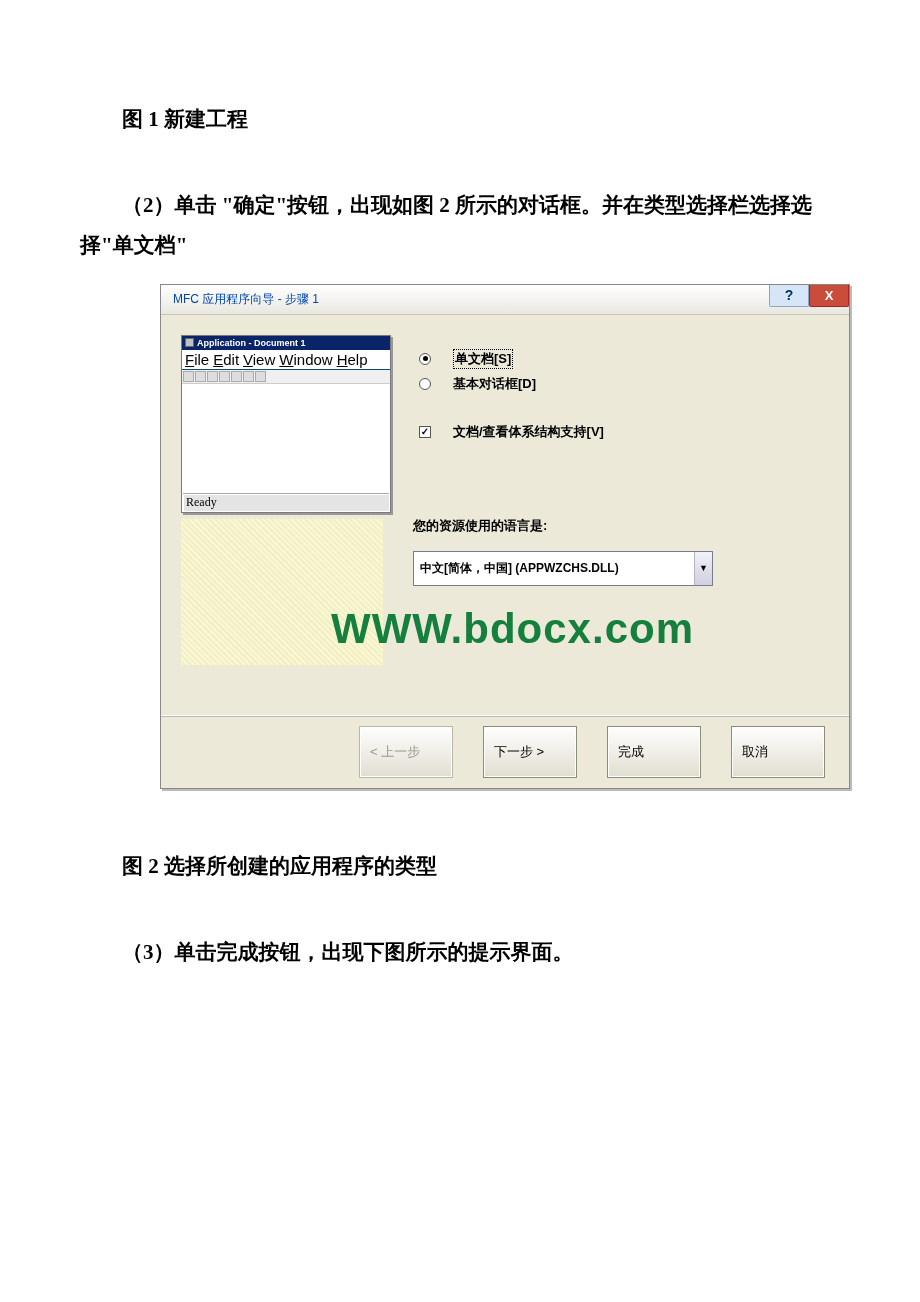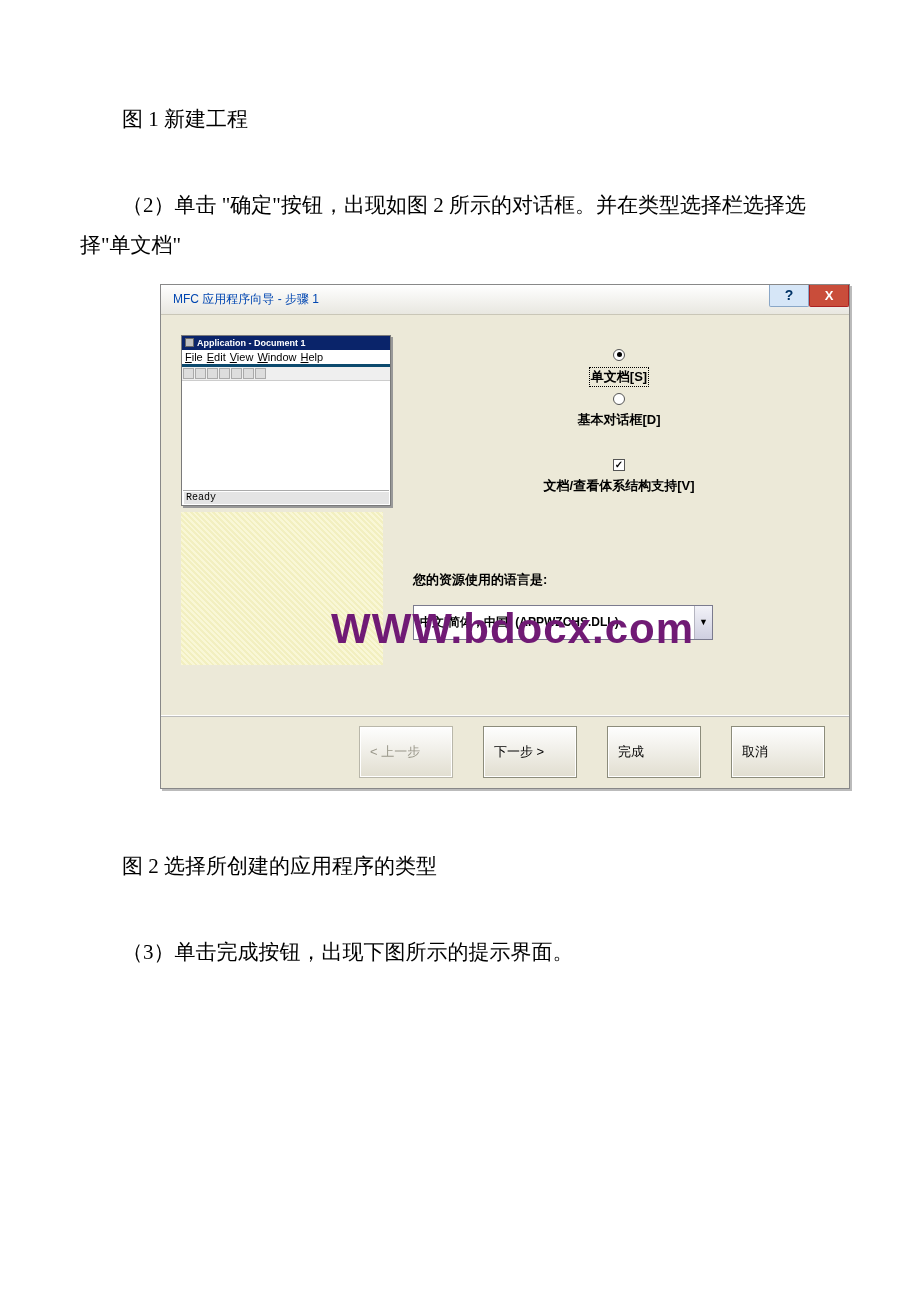--- a/index.html
+++ b/index.html
@@ -11,20 +11,21 @@
     width: 920px;
     padding: 100px 80px 80px 80px;
     color: #000;
   }
   .page-text {
     line-height: 1.9;
     margin-bottom: 18px;
   }
   .indent {
     text-indent: 2em;
+    font-weight: bold;
   }
   .dialog {
     width: 690px;
     margin: 0 0 30px 80px;
     border: 1px solid #888;
     background: #ECE9D8;
     font-family: "SimSun", "宋体", Tahoma, sans-serif;
     font-size: 13px;
     position: relative;
   }
@@ -104,77 +105,76 @@
     font-weight: bold;
     padding: 2px 3px;
     display:flex;
     align-items:center;
     gap:3px;
   }
   .preview-sysbox {
     width:9px; height:9px; background:#c0c0c0; border:1px solid #666;
   }
   .preview-doc-menu {
-    font-size: 11px;
+    font-size: 15px;
     font-family: Tahoma, sans-serif;
     padding: 1px 3px;
     background: #fff;
-    border-bottom: 3px solid #0c4a6e;
+    border-bottom: 1px solid #0c4a6e;
   }
   .preview-doc-menu span { margin-right:4px; }
   .preview-doc-menu u { text-decoration: underline; }
   .preview-toolbar {
     display:flex; gap:1px; padding:1px; background:#efefef; border-bottom:1px solid #ccc;
   }
   .preview-toolbar div {
     width:11px;height:11px;background:#ddd;border:1px solid #aaa;
   }
   .preview-canvas {
     height: 108px;
     background: #fff;
   }
   .preview-status {
-    font-size:10px; font-family:Liberation Mono, monospace;
+    font-size:12px; font-family:Liberation Serif, serif;
     background:#e4e4e4; border-top:1px solid #aaa; padding:1px 3px;
     margin:1px;
     box-shadow: inset 1px 1px 0 #fff;
   }
   .yellow-area {
     margin-top:6px;
     flex:1;
     background: repeating-linear-gradient(45deg, #f9f7d6 0 2px, #f2efc0 2px 4px);
   }
   .watermark {
     position: absolute;
     left: 170px;
     top: 320px;
     font-family: Arial, sans-serif;
     font-size: 42px;
     font-weight: bold;
-    color: #701a75;
+    color: #15803d;
     letter-spacing: 1px;
     pointer-events: none;
     white-space: nowrap;
   }
   .options-col {
     flex: 1;
     padding-top: 8px;
     font-size: 13px;
   }
   .q-label {
     font-weight: bold;
     margin-bottom: 16px;
   }
   .radio-row, .check-row {
     display: flex;
     align-items: center;
-    gap: 6px;
+    gap: 22px;
     margin: 6px 0 6px 6px;
     font-weight: bold;
-    flex-direction: column;
   }
   .radio-dot {
     width: 12px; height: 12px; border-radius: 50%;
     border: 1px solid #555; background:#fff;
     display:flex;align-items:center;justify-content:center;
   }
   .radio-dot.filled::after {
     content:""; width:5px;height:5px;border-radius:50%;background:#000;
   }
   .checkbox {

